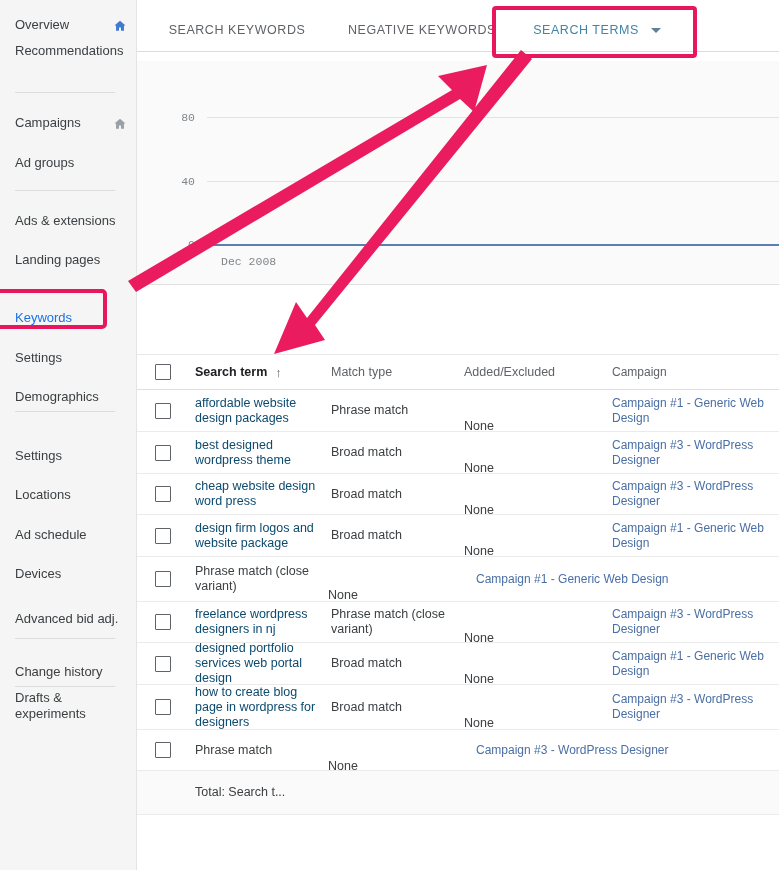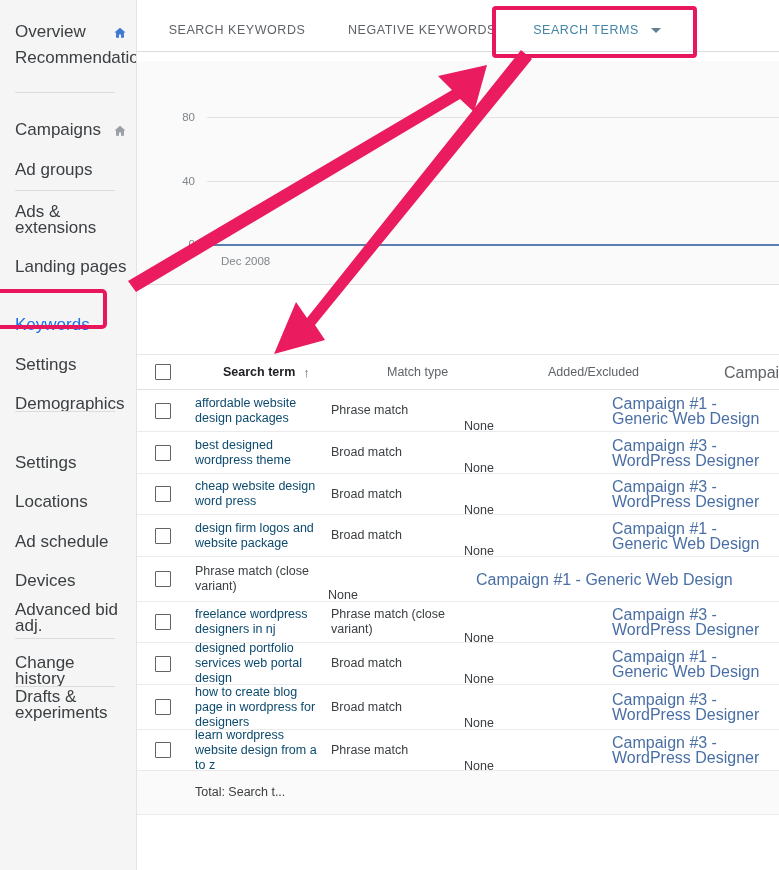--- a/index.html
+++ b/index.html
@@ -11,23 +11,23 @@
   }
   #root{position:relative;width:779px;height:870px;overflow:hidden;background:#fff;}
 
   
   #sidebar{
     position:absolute;left:0;top:0;width:137px;height:870px;
     background:#f5f5f5;border-right:1px solid #e4e4e4;
     box-sizing:border-box;overflow:hidden;
   }
   .nav-item{
-    position:relative;display:flex;align-items:flex-end;
+    position:relative;display:flex;align-items:center;
     padding:0 10px 0 15px;box-sizing:border-box;
-    font-size:17px;line-height:16px;color:#3c4043;
+    font-size:13px;line-height:16px;color:#3c4043;
     width:137px;
   }
   .nav-item .lbl{flex:1 1 auto;white-space:pre-line;}
   .nav-item.active .lbl{color:#1a73e8;}
   .nav-item .home{flex:0 0 auto;margin-left:4px;margin-top:1px;}
   .nav-divider{
     position:absolute;left:15px;width:100px;height:1px;background:#dcdcdc;
   }
 
   
@@ -68,20 +68,21 @@
     position:absolute;left:355px;top:6px;width:205px;height:52px;
     border:4px solid #e8175d;border-radius:4px;box-sizing:border-box;
     pointer-events:none;
   }
 
   
   #chart{
     position:absolute;left:0;top:61px;width:642px;height:224px;
     background:#fafafa;box-sizing:border-box;
     border-bottom:1px solid #e0e0e0;
+    font-family:Liberation Mono, monospace;
   }
   .gridline{position:absolute;left:70px;right:0;height:1px;background:#e3e3e3;}
   .ytick{
     position:absolute;left:0;width:58px;text-align:right;
     font-size:11.5px;color:#80868b;
   }
   #zeroline{position:absolute;left:70px;right:0;height:1.5px;background:#5b7fae;}
   #xlabel{position:absolute;left:84px;font-size:11.5px;color:#80868b;}
 
   
@@ -93,29 +94,28 @@
   
   #table{position:absolute;left:0;top:355px;width:642px;}
   .trow{
     position:relative;display:flex;align-items:center;
     width:642px;box-sizing:border-box;
     border-bottom:1px solid #ebebeb;background:#fff;
   }
   .trow.header{
     font-size:12.5px;color:#5f6368;height:35px;background:#fff;
     border-bottom:1px solid #e0e0e0;
-    gap:28px;
   }
   .trow.header .c-term{font-weight:700;color:#202124;}
   .cell{box-sizing:border-box;padding:0 6px;}
   .c-check{flex:0 0 52px;display:flex;justify-content:center;align-items:center;}
   .c-term{flex:0 0 136px;font-size:12.5px;line-height:15px;color:#0c4a6e;}
   .c-match{flex:0 0 133px;font-size:12.5px;line-height:15px;color:#3c4043;}
   .c-added{flex:0 0 148px;font-size:12.5px;line-height:15px;color:#3c4043;}
-  .c-camp{flex:1 1 auto;font-size:16px;line-height:15px;color:#4a6fa5;}
+  .c-camp{flex:1 1 auto;font-size:12px;line-height:15px;color:#4a6fa5;}
   .trow.header .c-term,.trow.header .c-match,
   .trow.header .c-added,.trow.header .c-camp{color:#5f6368;}
   .trow.header .c-term{color:#202124;}
 
   .cbox{
     width:16px;height:16px;border:1.6px solid #5f6368;border-radius:1px;
     background:#fff;box-sizing:border-box;
   }
   .sortarrow{
     display:inline-block;margin-left:8px;color:#5f6368;font-size:13px;
@@ -354,21 +354,20 @@
               <span class="addedwrap">
                 <span>None</span>
               </span>
             </div>
             <div class="cell c-camp">Campaign #3 - WordPress Designer</div>
           </div>
           <div class="trow" style="height:41px">
             <div class="cell c-check">
               <span class="cbox"></span>
             </div>
-            <div class="cell c-term">learn wordpress website design from a to z</div>
             <div class="cell c-match">Phrase match</div>
             <div class="cell c-added">
               <span class="addedwrap">
                 <span>None</span>
               </span>
             </div>
             <div class="cell c-camp">Campaign #3 - WordPress Designer</div>
           </div>
         </div>
 

